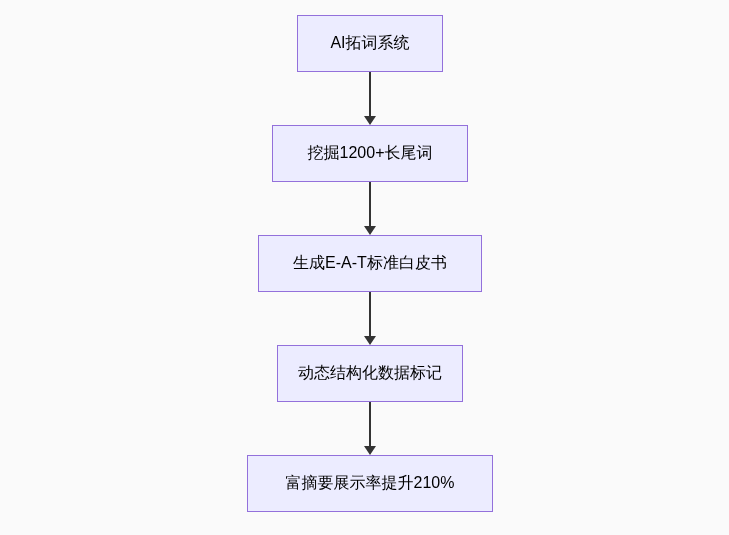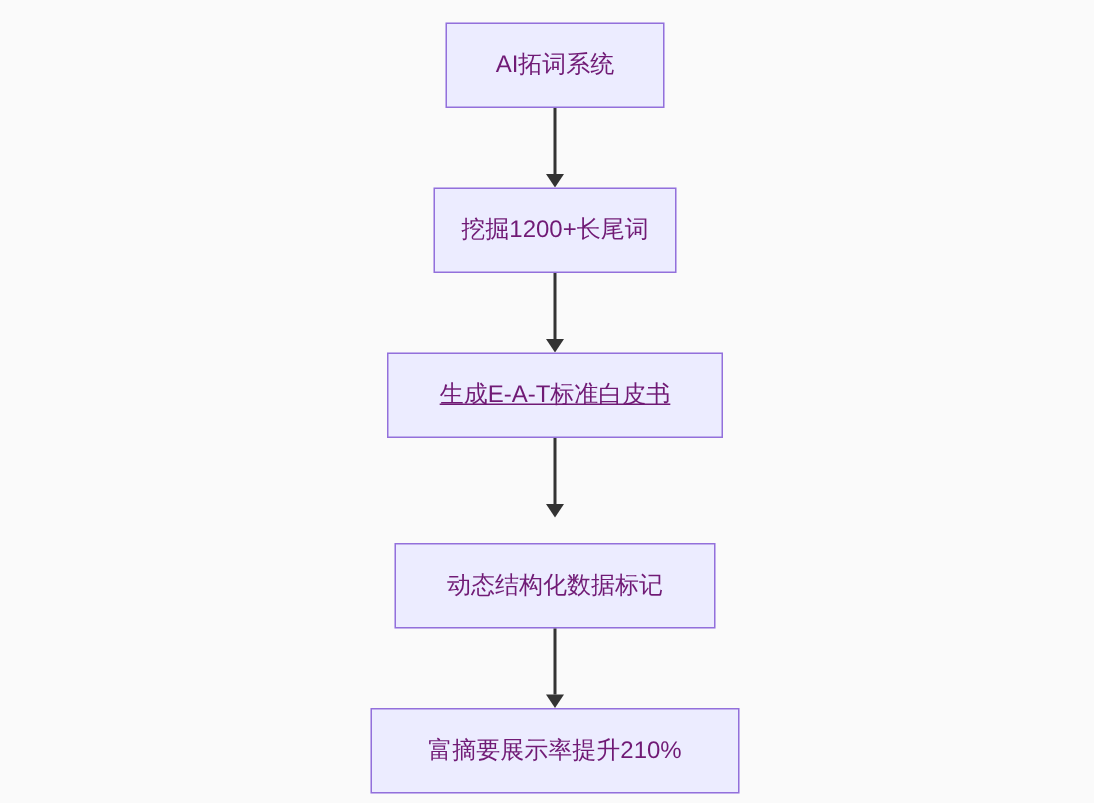--- a/index.html
+++ b/index.html
@@ -21,32 +21,32 @@
     transform: translateX(-50%);
     display: flex;
     flex-direction: column;
     align-items: center;
   }
   .node {
     box-sizing: border-box;
     height: 57px;
     background: #ececff;
     border: 1px solid #9370db;
-    color: #701a75;
+    color: #000000;
     font-size: 16px;
     display: flex;
     align-items: center;
     justify-content: center;
     text-align: center;
     white-space: nowrap;
   }
   .node.w0 { width: 146px; }
-  .node.w1 { width: 162px; }
-  .node.w2 { width: 224px; text-decoration: underline; }
-  .node.w3 { width: 214px; margin-top: 17px; }
+  .node.w1 { width: 196px; }
+  .node.w2 { width: 224px; }
+  .node.w3 { width: 186px; }
   .node.w4 { width: 246px; }
   .edge {
     height: 53px;
     display: flex;
     flex-direction: column;
     align-items: center;
   }
   .edge .line {
     flex: 1;
     width: 2px;

